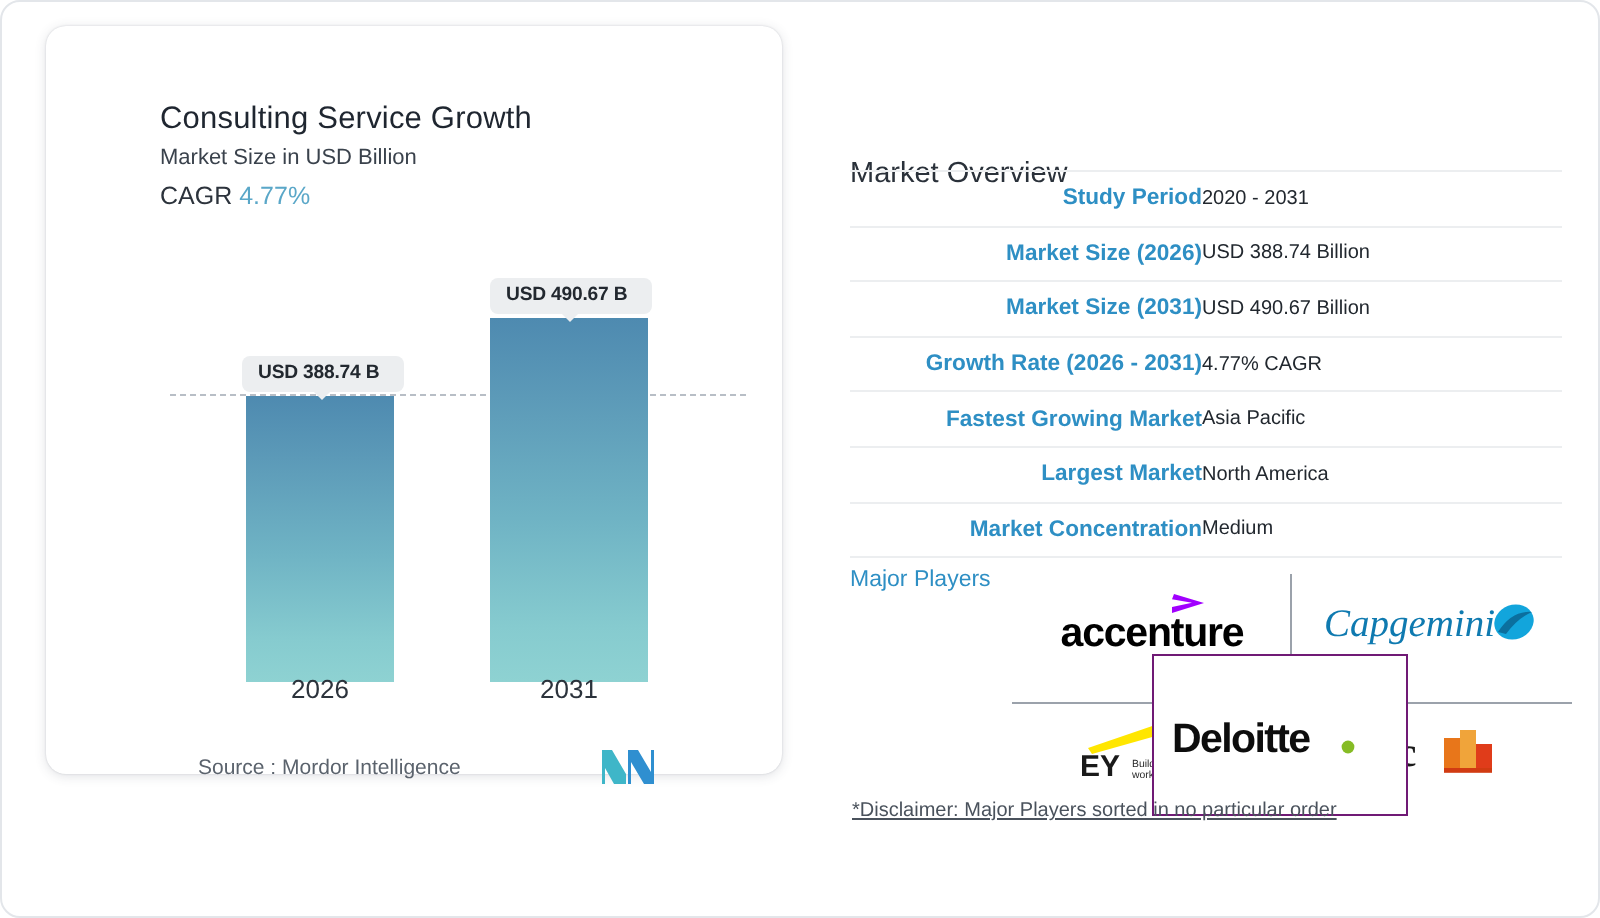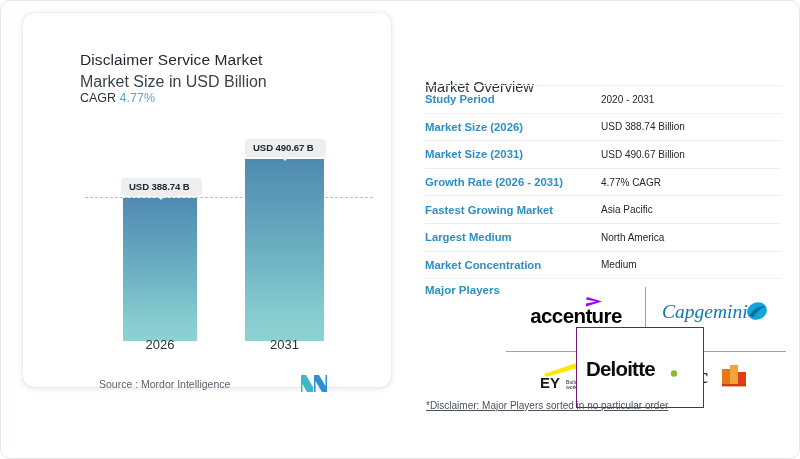--- a/index.html
+++ b/index.html
@@ -25,21 +25,21 @@
     box-shadow:0 1px 6px rgba(60,70,85,.16), 0 0 1px rgba(60,70,85,.22);
     box-sizing:border-box;
   }
   .chart-title{
     position:absolute;left:57px;top:38px;
     font-size:15.5px;color:#1f2630;font-weight:400;letter-spacing:.1px;
     white-space:nowrap;
   }
   .chart-sub{
     position:absolute;left:57px;top:60px;
-    font-size:16px;color:#3a424c;white-space:nowrap;
+    font-size:11px;color:#3a424c;white-space:nowrap;
   }
   .chart-cagr{
     position:absolute;left:57px;top:78px;
     font-size:12.5px;color:#2c333c;white-space:nowrap;
   }
   .chart-cagr .val{color:#5aa7c8;text-align:right;}
 
   .plot{position:absolute;left:0;top:0;width:368px;height:374px;}
 
   .dashline{
@@ -84,38 +84,38 @@
     position:absolute;left:76px;top:365px;
     font-size:10.5px;color:#5b636d;white-space:nowrap;
   }
   .mi-logo{position:absolute;left:278px;top:362px;}
 
   
   .overview-title{
     position:absolute;left:424px;top:46px;
     font-size:14.5px;color:#2a313a;white-space:nowrap;margin-top:32px;
   }
-  .table{position:absolute;left:424px;top:84px;width:356px;}
+  .table{position:absolute;left:424px;top:84px;width:356px;text-align:right;}
   .trow{
     position:relative;height:26.6px;
     border-bottom:1px solid #eceef0;
     display:flex;align-items:center;
   }
   .trow:first-child{border-top:1px solid #eceef0;}
   .tkey{
     width:176px;flex:0 0 176px;
     font-size:11.3px;color:#2e8fc4;font-weight:600;letter-spacing:0px;
     white-space:nowrap;
   }
   .tval{
     font-size:10px;color:#22282f;white-space:nowrap;
   }
   .major-players{
     position:absolute;left:424px;top:283px;
-    font-size:11.5px;color:#2e8fc4;font-weight:700;white-space:nowrap;
+    font-size:11.5px;color:#2e8fc4;font-weight:400;white-space:nowrap;
   }
 
   
   .logogrid{
     position:absolute;left:505px;top:286px;width:280px;height:110px;
   }
   .grid-v{
     position:absolute;left:139px;top:0;width:1px;height:48px;background:#9ba2ab;
   }
   .grid-h{
@@ -142,21 +142,21 @@
     font-size:10px;color:#4a525c;white-space:nowrap;text-decoration:underline;
   }
 </style>
 </head>
 <body>
 
 <div class="frame">
 
   <div class="chart-card">
 
-    <div class="chart-title">Disclaimer Service Market</div>
+    <div class="chart-title">Consulting Service Growth</div>
     <div class="chart-sub">Market Size in USD Billion</div>
     <div class="chart-cagr"><span>CAGR</span> <span class="val">4.77%</span></div>
 
     <div class="plot">
 
       <div class="dashline"></div>
 
       <div class="bar" id="bar-2026">
         <div class="bar-inner"></div>
       </div>
@@ -198,21 +198,21 @@
     </div>
     <div class="trow">
       <div class="tkey">Growth Rate (2026 - 2031)</div>
       <div class="tval">4.77% CAGR</div>
     </div>
     <div class="trow">
       <div class="tkey">Fastest Growing Market</div>
       <div class="tval">Asia Pacific</div>
     </div>
     <div class="trow">
-      <div class="tkey">Largest Medium</div>
+      <div class="tkey">Largest Market</div>
       <div class="tval">North America</div>
     </div>
     <div class="trow">
       <div class="tkey">Market Concentration</div>
       <div class="tval">Medium</div>
     </div>
   </div>
 
   <div class="major-players">Major Players</div>
 

